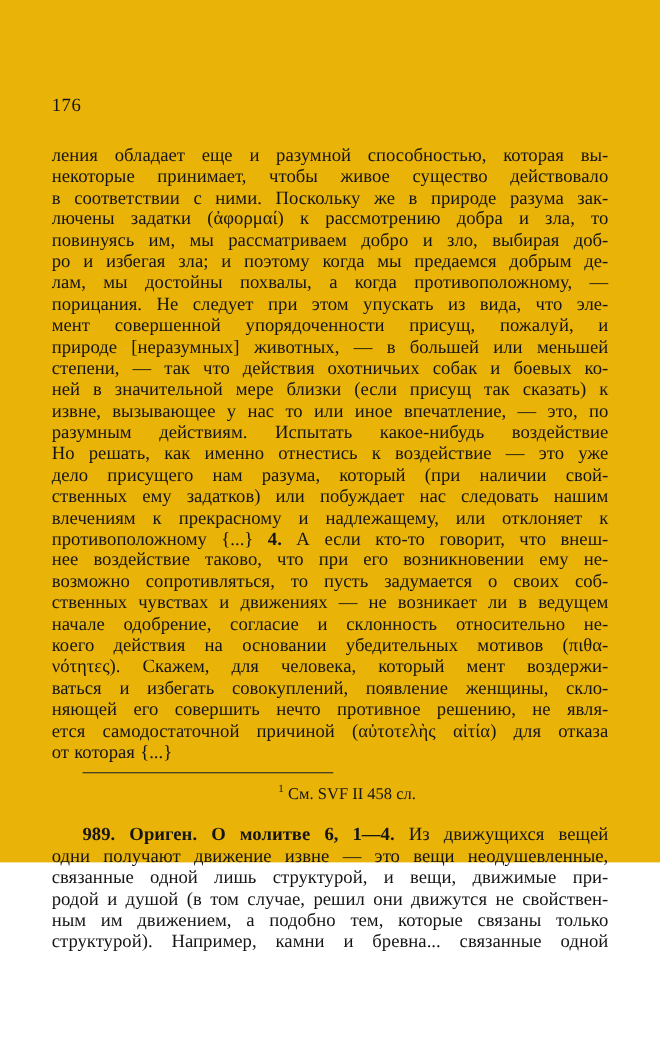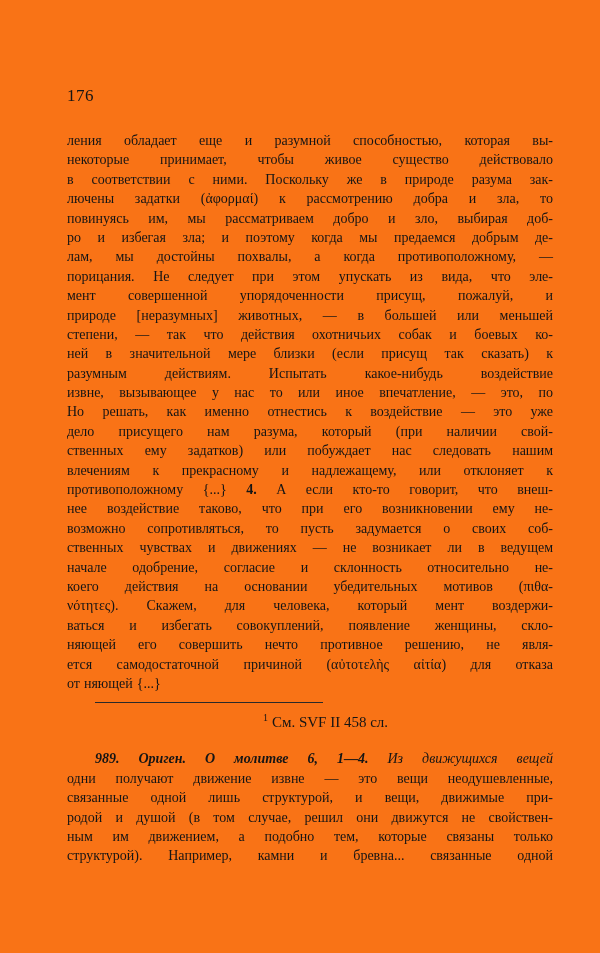--- a/index.html
+++ b/index.html
@@ -10,47 +10,46 @@
   body {
     width: 600px;
     height: 953px;
     overflow: hidden;
     font-family: "Liberation Serif", "DejaVu Serif", serif;
     color: #151515;
   }
   .sheet {
     box-sizing: border-box;
     width: 600px;
-    height: 953px;
-    padding: 86px 47px 0 67px;
-    background: #f97316;
+    height: 784px;
+    padding: 86px 47px 0 47px;
+    background: #eab308;
   }
   .page-number {
     font-size: 17px;
     line-height: 20px;
     letter-spacing: 0.5px;
   }
   .para {
     margin-top: 25px;
-    font-size: 14px;
+    font-size: 17px;
   }
   .line {
     line-height: 19.4px;
     height: 19.4px;
     white-space: nowrap;
     text-align: justify;
     text-align-last: justify;
     word-spacing: 0.5px;
   }
   .line.end {
     text-align-last: left;
   }
   .line.indent {
     text-indent: 28px;
-    font-style: italic;
   }
   .bold {
     font-weight: bold;
   }
   .footnote-rule {
     border: 0;
     border-top: 1.5px solid #2a2a2a;
     width: 228px;
     margin: 9px 0 0 28px;
   }
@@ -83,37 +82,37 @@
       <div class="line"><span>в соответствии с ними. Поскольку же в природе разума зак-</span></div>
       <div class="line"><span>лючены задатки (ἀφορμαί) к рассмотрению добра и зла, то</span></div>
       <div class="line"><span>повинуясь им, мы рассматриваем добро и зло, выбирая доб-</span></div>
       <div class="line"><span>ро и избегая зла; и поэтому когда мы предаемся добрым де-</span></div>
       <div class="line"><span>лам, мы достойны похвалы, а когда противоположному, —</span></div>
       <div class="line"><span>порицания. Не следует при этом упускать из вида, что эле-</span></div>
       <div class="line"><span>мент совершенной упорядоченности присущ, пожалуй, и</span></div>
       <div class="line"><span>природе [неразумных] животных, — в большей или меньшей</span></div>
       <div class="line"><span>степени, — так что действия охотничьих собак и боевых ко-</span></div>
       <div class="line"><span>ней в значительной мере близки (если присущ так сказать) к</span></div>
+      <div class="line"><span>извне, вызывающее у нас то или иное впечатление, — это, по</span></div>
       <div class="line"><span>разумным действиям. Испытать какое-нибудь воздействие</span></div>
-      <div class="line"><span>извне, вызывающее у нас то или иное впечатление, — это, по</span></div>
       <div class="line"><span>Но решать, как именно отнестись к воздействие — это уже</span></div>
       <div class="line"><span>дело присущего нам разума, который (при наличии свой-</span></div>
       <div class="line"><span>ственных ему задатков) или побуждает нас следовать нашим</span></div>
       <div class="line"><span>влечениям к прекрасному и надлежащему, или отклоняет к</span></div>
       <div class="line"><span>противоположному {...} </span><span class="bold">4.</span><span> А если кто-то говорит, что внеш-</span></div>
       <div class="line"><span>нее воздействие таково, что при его возникновении ему не-</span></div>
       <div class="line"><span>возможно сопротивляться, то пусть задумается о своих соб-</span></div>
       <div class="line"><span>ственных чувствах и движениях — не возникает ли в ведущем</span></div>
       <div class="line"><span>начале одобрение, согласие и склонность относительно не-</span></div>
       <div class="line"><span>коего действия на основании убедительных мотивов (πιθα-</span></div>
       <div class="line"><span>νότητες). Скажем, для человека, который мент воздержи-</span></div>
       <div class="line"><span>ваться и избегать совокуплений, появление женщины, скло-</span></div>
       <div class="line"><span>няющей его совершить нечто противное решению, не явля-</span></div>
       <div class="line"><span>ется самодостаточной причиной (αὐτοτελὴς αἰτία) для отказа</span></div>
-      <div class="line end"><span>от няющей {...}</span></div>
+      <div class="line end"><span>от которая {...}</span></div>
     </div>
 
   <hr class="footnote-rule">
 
   <div class="footnote"><sup>1</sup><span>См. SVF II 458 сл.</span></div>
 
   <div class="para para-989">
       <div class="line indent"><span class="bold">989. Ориген. О молитве 6, 1—4.</span><span> Из движущихся вещей</span></div>
       <div class="line"><span>одни получают движение извне — это вещи неодушевленные,</span></div>
       <div class="line"><span>связанные одной лишь структурой, и вещи, движимые при-</span></div>

